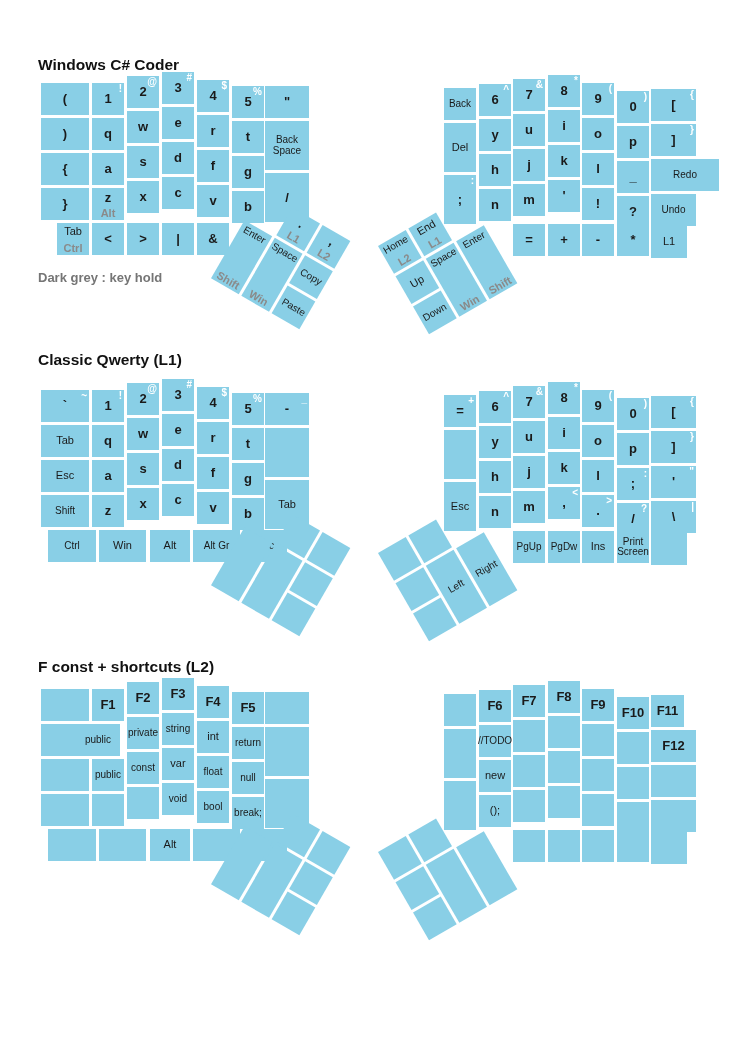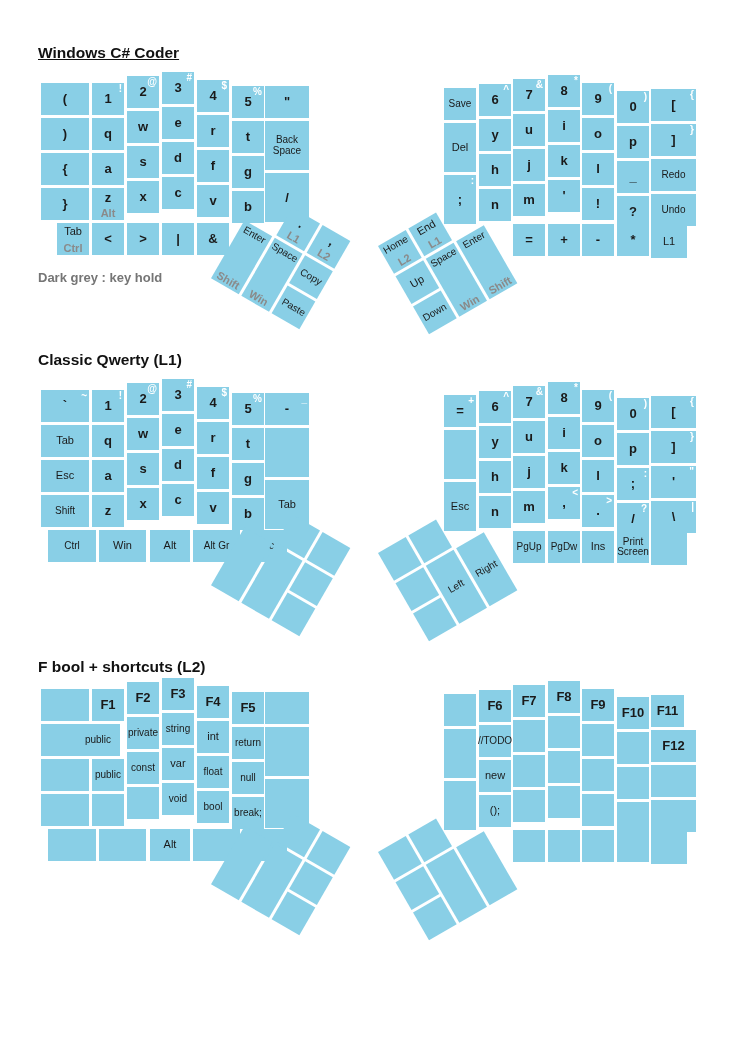--- a/index.html
+++ b/index.html
@@ -1,19 +1,19 @@
 <!DOCTYPE html>
 <html><head>
 <meta charset="utf-8">
 <style>
   html,body{margin:0;padding:0;background:#fff;}
   .page{position:relative;width:736px;height:1041px;background:#ffffff;overflow:hidden;
         font-family:"Liberation Sans",sans-serif;}
   .kb-title{position:absolute;left:38px;font-size:15.5px;font-weight:bold;color:#111;}
-  .t1{top:44px;text-decoration:underline;} .t2{top:351px;} .t3{top:658px;}
+  .t1{top:56px;} .t2{top:351px;} .t3{top:658px;}
   .legend{position:absolute;left:38px;top:270px;font-size:13px;font-weight:bold;color:#757575;}
   .key{position:absolute;background:#89CFE6;display:flex;flex-direction:column;
        align-items:center;justify-content:center;box-sizing:border-box;}
   .key.has-hold{justify-content:flex-start;padding-top:3px;}
   .main{color:#1a1a1a;text-align:center;line-height:1.05;}
   .main.char{font-weight:bold;font-size:13px;}
   .main.word{font-size:10px;font-weight:normal;}
   .main.word.short{font-size:11px;}
   .shift{position:absolute;top:0px;right:2px;color:#ffffff;font-weight:bold;font-size:10px;line-height:12px;}
   .hold{position:absolute;bottom:1px;left:0;width:100%;text-align:center;
@@ -21,21 +21,21 @@
   .thumb{position:absolute;transform-origin:0 0;}
   .thumb .key{background:#89CFE6;}
 </style>
 </head>
 <body>
 
 <div class="page">
   <div class="kb-title t1">Windows C# Coder</div>
   <div class="legend">Dark grey : key hold</div>
   <div class="kb-title t2">Classic Qwerty (L1)</div>
-  <div class="kb-title t3">F bool + shortcuts (L2)</div>
+  <div class="kb-title t3">F const + shortcuts (L2)</div>
   <div id="keys">
       <div class="key" style="left: 41px; top: 83px; width: 48px; height: 32px;">
         <span class="main char">(</span>
       </div>
       <div class="key" style="left: 41px; top: 118px; width: 48px; height: 32px;">
         <span class="main char">)</span>
       </div>
       <div class="key" style="left: 41px; top: 153px; width: 48px; height: 32px;">
         <span class="main char">{</span>
       </div>
@@ -151,21 +151,21 @@
           <span class="hold">Win</span>
         </div>
         <div class="key" style="left: 70px; top: 35px; width: 32px; height: 32px;">
           <span class="main word">Copy</span>
         </div>
         <div class="key" style="left: 70px; top: 70px; width: 32px; height: 32px;">
           <span class="main word">Paste</span>
         </div>
       </div>
       <div class="key" style="left: 444px; top: 88px; width: 32px; height: 32px;">
-        <span class="main word">Save</span>
+        <span class="main word">Back</span>
       </div>
       <div class="key" style="left: 444px; top: 123px; width: 32px; height: 49px;">
         <span class="main word short">Del</span>
       </div>
       <div class="key" style="left: 444px; top: 175px; width: 32px; height: 49px;">
         <span class="main char">;</span>
         <span class="shift">:</span>
       </div>
       <div class="key" style="left: 479px; top: 84px; width: 32px; height: 32px;">
         <span class="main char">6</span>
@@ -233,21 +233,21 @@
         <span class="main char">?</span>
       </div>
       <div class="key" style="left: 651px; top: 89px; width: 45px; height: 32px;">
         <span class="main char">[</span>
         <span class="shift">{</span>
       </div>
       <div class="key" style="left: 651px; top: 124px; width: 45px; height: 32px;">
         <span class="main char">]</span>
         <span class="shift">}</span>
       </div>
-      <div class="key" style="left: 651px; top: 159px; width: 45px; height: 32px;">
+      <div class="key" style="left: 651px; top: 159px; width: 68px; height: 32px;">
         <span class="main word">Redo</span>
       </div>
       <div class="key" style="left: 651px; top: 194px; width: 45px; height: 32px;">
         <span class="main word">Undo</span>
       </div>
       <div class="key" style="left: 651px; top: 226px; width: 36px; height: 32px;">
         <span class="main word short">L1</span>
       </div>
       <div class="key" style="left: 513px; top: 224px; width: 32px; height: 32px;">
         <span class="main char">=</span>

